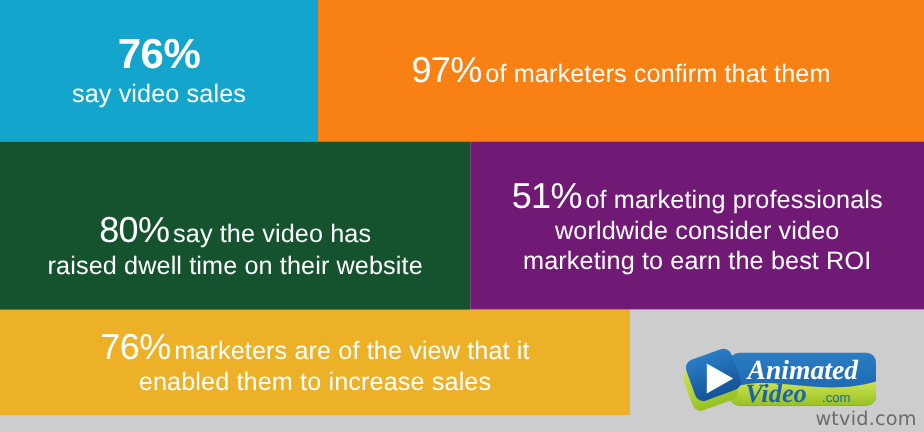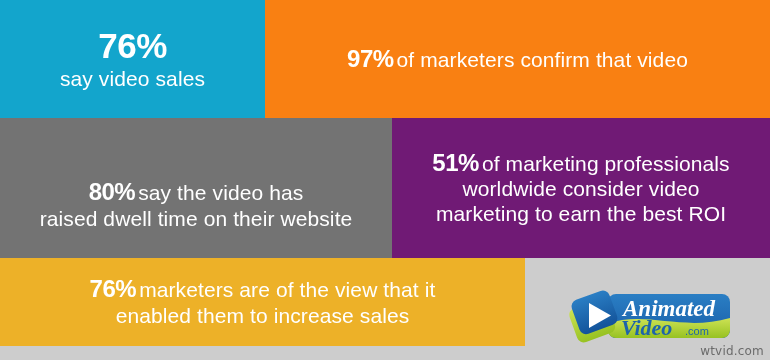--- a/index.html
+++ b/index.html
@@ -28,22 +28,22 @@
     color: #ffffff;
   }
   .stat-line {
     line-height: 1.18;
     font-size: 21px;
     font-weight: 400;
     letter-spacing: 0.1px;
     white-space: nowrap;
   }
   .pct {
-    font-size: 24px;
-    font-weight: bold;
+    font-size: 30px;
+    font-weight: normal;
     letter-spacing: -0.5px;
     vertical-align: baseline;
     padding-right: 3px;
   }
   .pct-solo {
     display: block;
     font-size: 35px;
     font-weight: bold;
     letter-spacing: -0.5px;
     line-height: 1.15;
@@ -54,21 +54,21 @@
     left: 0; top: 0; width: 265px; height: 118px;
     background: #13a5cc;
   }
   #panel-understanding {
     left: 265px; top: 0; width: 505px; height: 118px;
     background: #f98012;
   }
   
   #panel-dwell {
     left: 0; top: 118px; width: 392px; height: 174px;
-    background: #737373;
+    background: #14532d;
   }
   #panel-roi {
     left: 392px; top: 118px; width: 378px; height: 140px;
     background: #701a75;
   }
   
   #panel-sales {
     left: 0; top: 258px; width: 525px; height: 88px;
     background: #edb128;
   }
@@ -85,38 +85,38 @@
     height: 58px;
     margin-top: -6px;
   }
   .logo-wrap svg { display: block; }
 
   .watermark {
     position: absolute;
     right: 6px;
     bottom: 2px;
     font-family: "DejaVu Sans", sans-serif;
-    font-size: 12px;
+    font-size: 16px;
     color: #6b6b6b;
     letter-spacing: 0.2px;
     margin-top: 24px;
   }
 </style>
 </head>
 <body>
 
 <div class="infographic">
 
   <div class="panel" id="panel-traffic">
     <span class="pct-solo">76%</span>
     <span class="stat-line">say video sales</span>
   </div>
 
   <div class="panel" id="panel-understanding">
-    <span class="stat-line"><span class="pct">97%</span><span>of marketers confirm that video</span></span>
+    <span class="stat-line"><span class="pct">97%</span><span>of marketers confirm that them</span></span>
   </div>
 
   <div class="panel" id="panel-dwell">
     <span class="stat-line"><span class="pct">80%</span><span>say the video has</span></span>
     <span class="stat-line">raised dwell time on their website</span>
   </div>
 
   <div class="panel" id="panel-roi">
     <span class="stat-line"><span class="pct">51%</span><span>of marketing professionals</span></span>
     <span class="stat-line">worldwide consider video</span>

